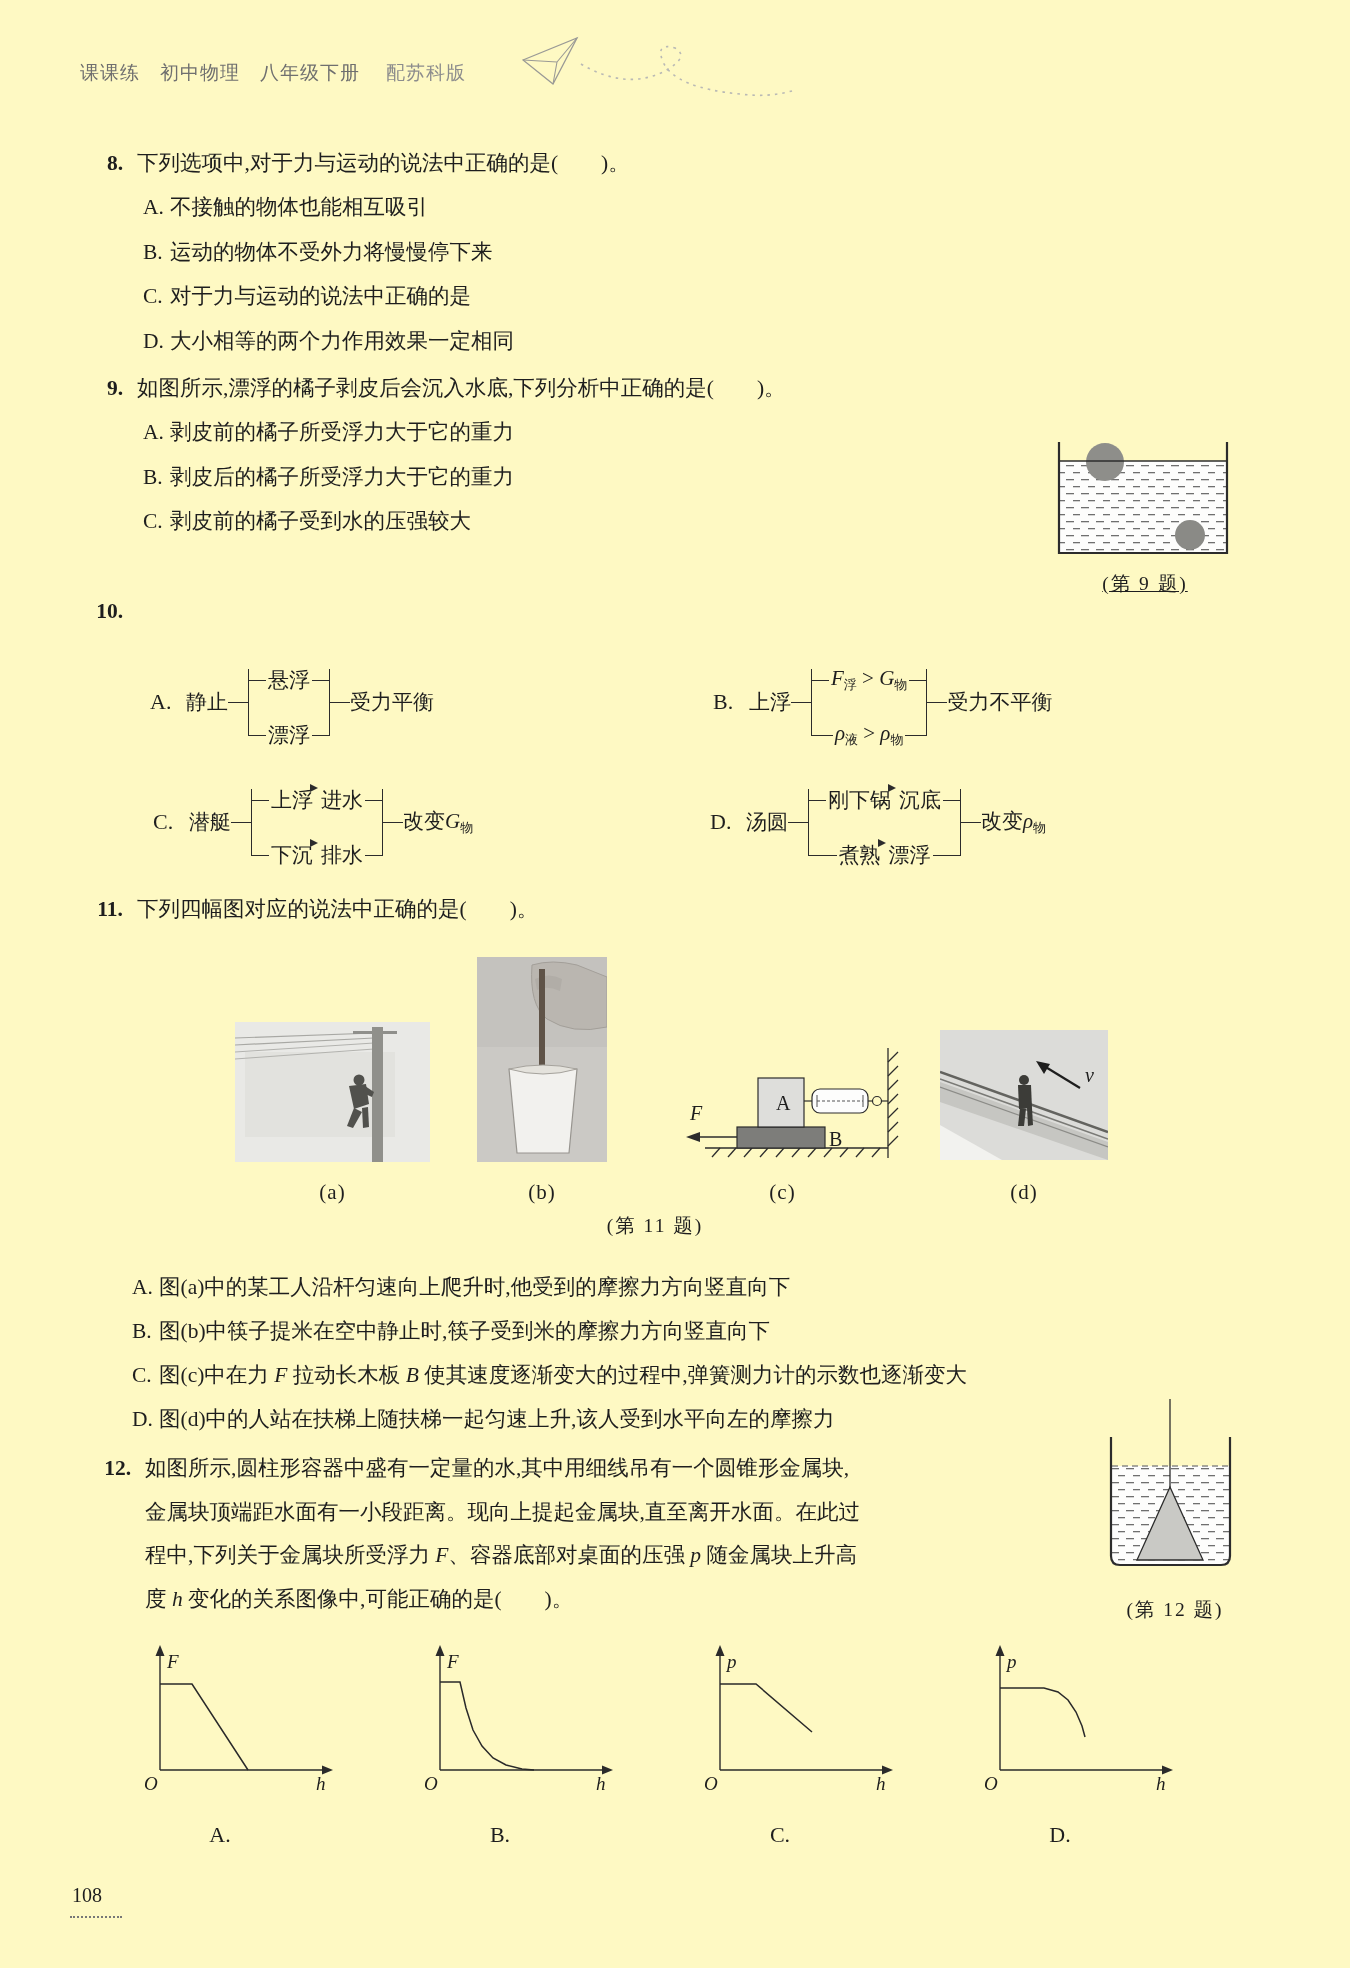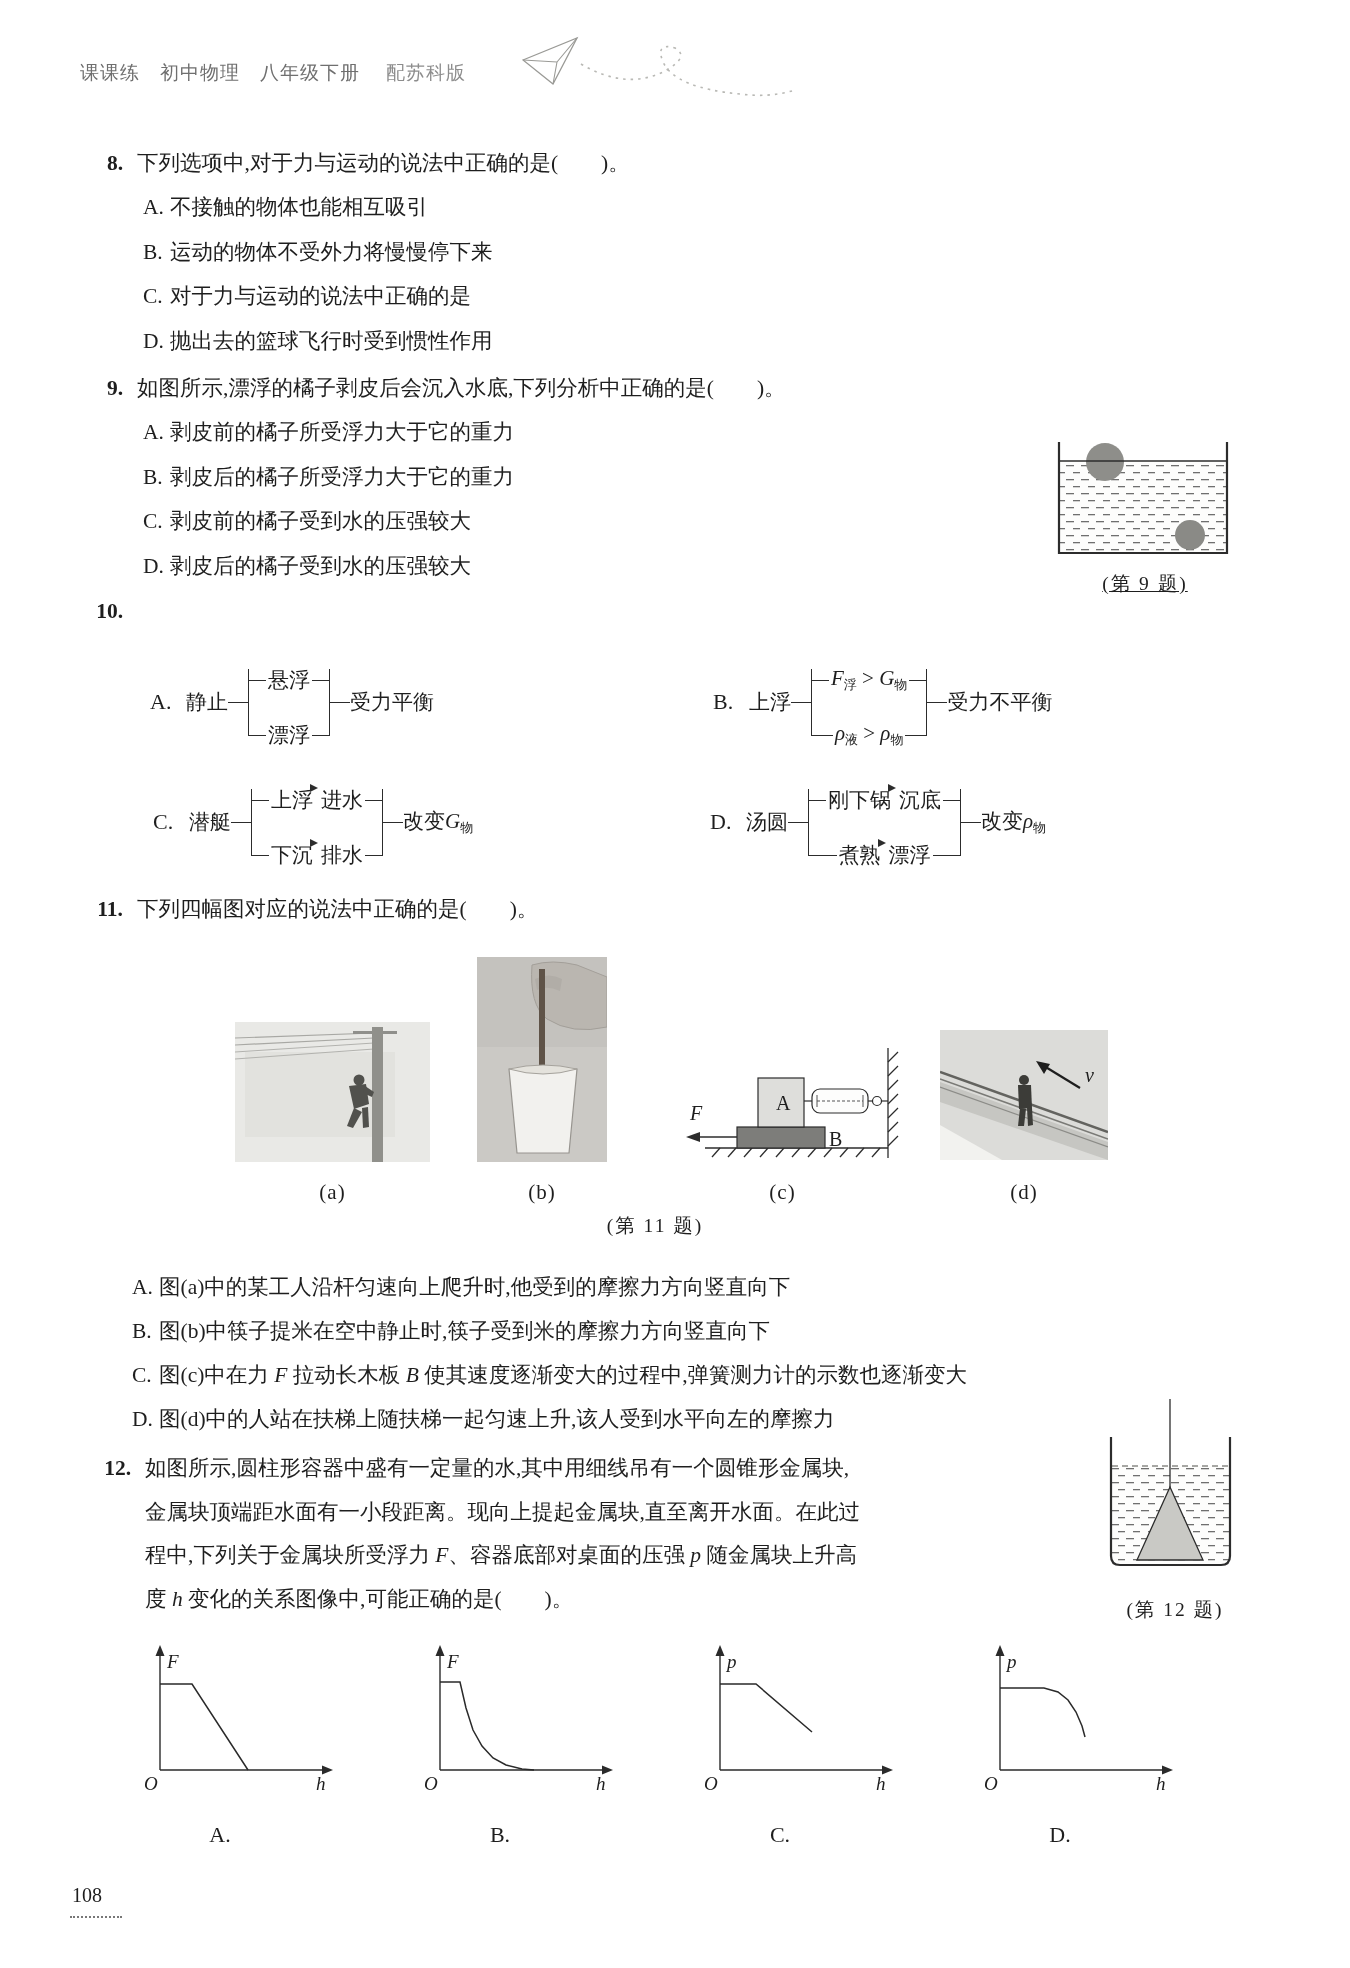--- a/index.html
+++ b/index.html
@@ -1,16 +1,16 @@
 <!DOCTYPE html>
 <html><head>
 <meta charset="utf-8">
 <style>
   html,body{margin:0;padding:0;background:#e8e8e8;}
-  .page{position:relative;width:1350px;height:1968px;background:#ffffff;margin:0 auto;
+  .page{position:relative;width:1350px;height:1968px;background:#fef9c3;margin:0 auto;
         font-family:"Liberation Serif","DejaVu Serif",serif;color:#1e1e1e;overflow:hidden;}
   .abs{position:absolute;}
   .nowrap{white-space:nowrap;}
   
   .hdr{left:80px;top:60px;font-size:19px;color:#6f6f6f;letter-spacing:1px;}
   .hdr .edition{color:#8d8d8d;margin-left:26px;}
   
   .qblock{font-size:21.5px;line-height:44.4px;}
   .qline{position:relative;padding-left:57px;white-space:nowrap;}
   .qnum{position:absolute;left:0;top:0;width:43px;text-align:right;font-weight:bold;}
@@ -60,32 +60,31 @@
   </svg>
 
   <div class="abs qblock" style="left:80px;top:141px;">
     <div class="qline">
       <span class="qnum">8.</span>
       <span><span>下列选项中,对于力与运动的说法中正确的是(　　)。</span></span>
     </div>
     <div class="opt"><span class="optlab">A.</span><span><span>不接触的物体也能相互吸引</span></span></div>
     <div class="opt"><span class="optlab">B.</span><span><span>运动的物体不受外力将慢慢停下来</span></span></div>
     <div class="opt"><span class="optlab">C.</span><span><span>对于力与运动的说法中正确的是</span></span></div>
-    <div class="opt"><span class="optlab">D.</span><span><span>抛出去的篮球飞行时受到惯性作用</span></span></div>
+    <div class="opt"><span class="optlab">D.</span><span><span>大小相等的两个力作用效果一定相同</span></span></div>
   </div>
 
   <div class="abs qblock" style="left:80px;top:366px;">
     <div class="qline">
       <span class="qnum">9.</span>
       <span><span>如图所示,漂浮的橘子剥皮后会沉入水底,下列分析中正确的是(　　)。</span></span>
     </div>
     <div class="opt"><span class="optlab">A.</span><span><span>剥皮前的橘子所受浮力大于它的重力</span></span></div>
     <div class="opt"><span class="optlab">B.</span><span><span>剥皮后的橘子所受浮力大于它的重力</span></span></div>
     <div class="opt"><span class="optlab">C.</span><span><span>剥皮前的橘子受到水的压强较大</span></span></div>
-    <div class="opt"><span class="optlab">D.</span><span><span>剥皮后的橘子受到水的压强较大</span></span></div>
   </div>
 
   <svg class="abs" style="left:1050px;top:434px;" width="190" height="130">
     <defs>
       <pattern id="water" width="15" height="14" patternUnits="userSpaceOnUse">
         <rect x="1" y="3" width="8" height="1.3" fill="#6f6f6f"></rect>
         <rect x="8" y="10" width="8" height="1.3" fill="#6f6f6f"></rect>
       </pattern>
     </defs>
     <rect x="9" y="27" width="168" height="92" fill="#fdfdfc"></rect>

